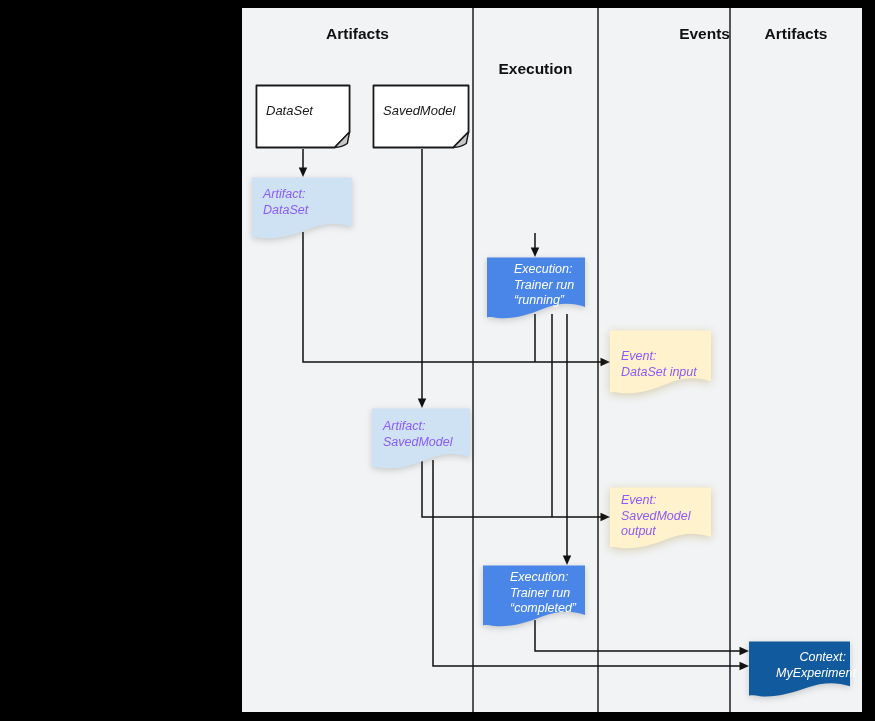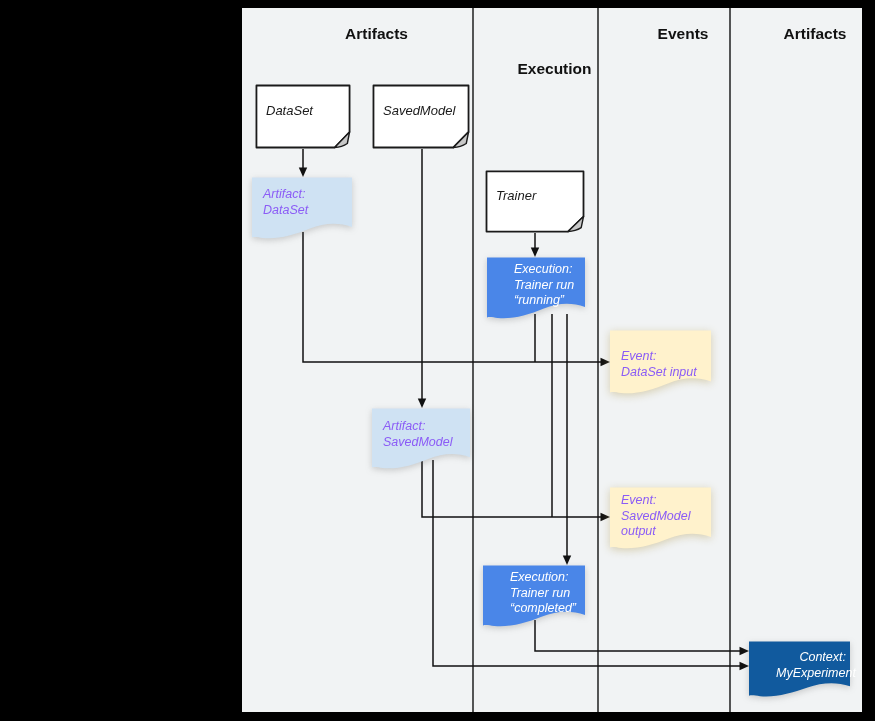--- a/index.html
+++ b/index.html
@@ -7,25 +7,25 @@
     width:875px;height:721px;background:#000;overflow:hidden;position:relative;
     font-family:"Liberation Sans",sans-serif;
   }
   .canvas{
     position:absolute;left:242px;top:8px;width:620px;height:704px;
     background:#f1f3f4;
   }
   svg.overlay{position:absolute;left:0;top:0;width:620px;height:704px;display:block;}
   .col-header{
     position:absolute;top:15px;height:22px;line-height:22px;
-    text-align:center;font-size:15.5px;font-weight:700;color:#111;padding-left:19px;
+    text-align:center;font-size:15.5px;font-weight:700;color:#111;
   }
   .ch-artifacts{left:0;width:231px;}
   .ch-execution{left:231px;width:125px;margin-top:35px;}
-  .ch-events{left:356px;width:132px;}
+  .ch-events{left:356px;width:132px;text-align:right;}
   .ch-contexts{left:488px;width:132px;}
   .node{position:absolute;font-style:italic;}
   .node svg.shape{position:absolute;left:0;top:0;width:100%;height:100%;display:block;}
   .node .label{
     position:absolute;left:11px;right:4px;font-size:12.5px;line-height:15.5px;
     color:#8b5cf6;white-space:pre-line;
   }
   .doc .label{top:0;bottom:12px;display:flex;align-items:center;font-size:13px;color:#1a1a1a;}
   .wavy svg.shape{filter:drop-shadow(0px 2px 3px rgba(90,90,90,0.28));}
   .cream svg.shape{filter:drop-shadow(0px 2px 4px rgba(180,160,90,0.45));}
@@ -99,27 +99,20 @@
   </div>
 
   <div class="node doc n-savedmodel-doc">
     <svg class="shape" viewBox="0 0 100 65" preserveAspectRatio="none">
       <path d="M1.5,1.5 H98.5 V48 L83,63.5 H1.5 Z" fill="#ffffff" stroke="#1a1a1a" stroke-width="1.8" vector-effect="non-scaling-stroke" stroke-linejoin="round"></path>
       <path d="M83,63.5 L98.5,48 L96.2,59.5 Q90.5,63.2 83,63.5 Z" fill="#c8c8c8" stroke="#1a1a1a" stroke-width="1.4" vector-effect="non-scaling-stroke" stroke-linejoin="round"></path>
     </svg>
     <span class="label">SavedModel</span>
   </div>
 
-  <div class="node doc n-trainer-doc">
-    <svg class="shape" viewBox="0 0 100 65" preserveAspectRatio="none">
-      <path d="M1.5,1.5 H98.5 V48 L83,63.5 H1.5 Z" fill="#ffffff" stroke="#1a1a1a" stroke-width="1.8" vector-effect="non-scaling-stroke" stroke-linejoin="round"></path>
-      <path d="M83,63.5 L98.5,48 L96.2,59.5 Q90.5,63.2 83,63.5 Z" fill="#c8c8c8" stroke="#1a1a1a" stroke-width="1.4" vector-effect="non-scaling-stroke" stroke-linejoin="round"></path>
-    </svg>
-    <span class="label">Trainer</span>
-  </div>
 
   <div class="node wavy n-artifact-dataset">
     <svg class="shape" viewBox="0 0 100 63" preserveAspectRatio="none">
       <path d="M0,0.5 H100 V50 C86,45 72,46 58,51.5 C42,58 26,62.5 11,61 C6.5,60.5 3,59.5 0,60.5 Z" fill="#cfe2f3"></path>
     </svg>
     <span class="label">Artifact:
 DataSet</span>
   </div>
 
   <div class="node wavy white-text n-execution-running">

